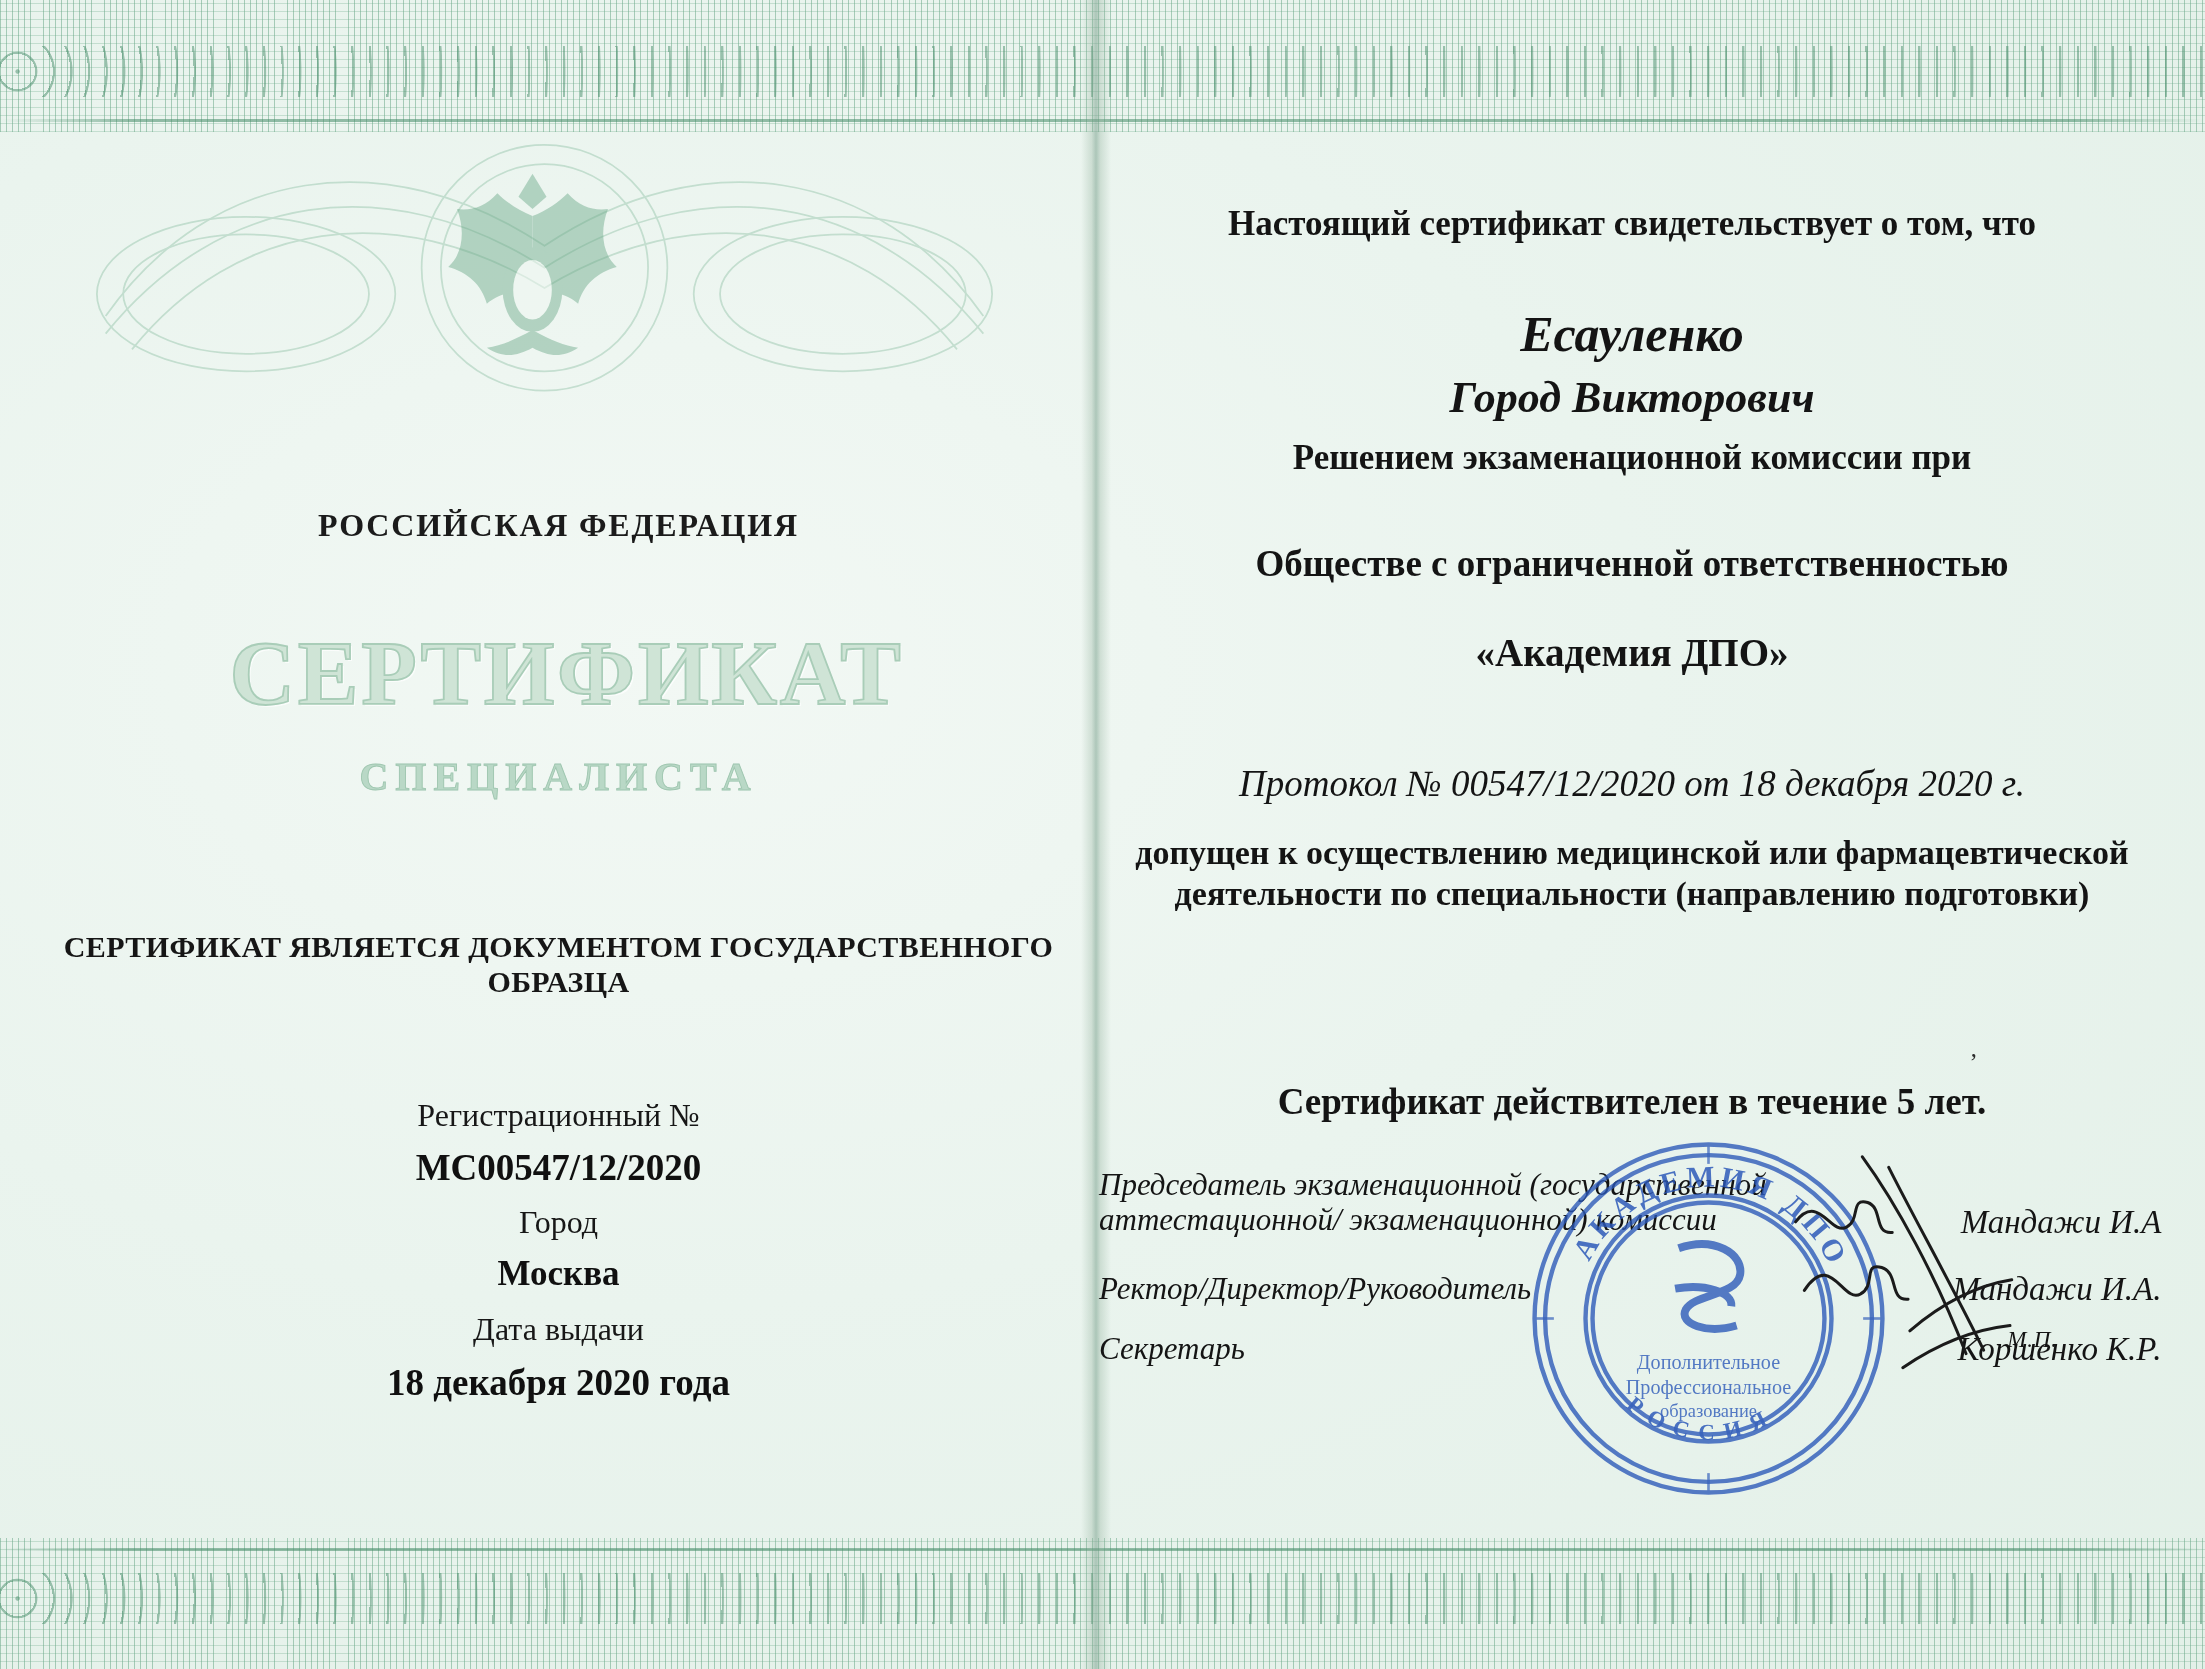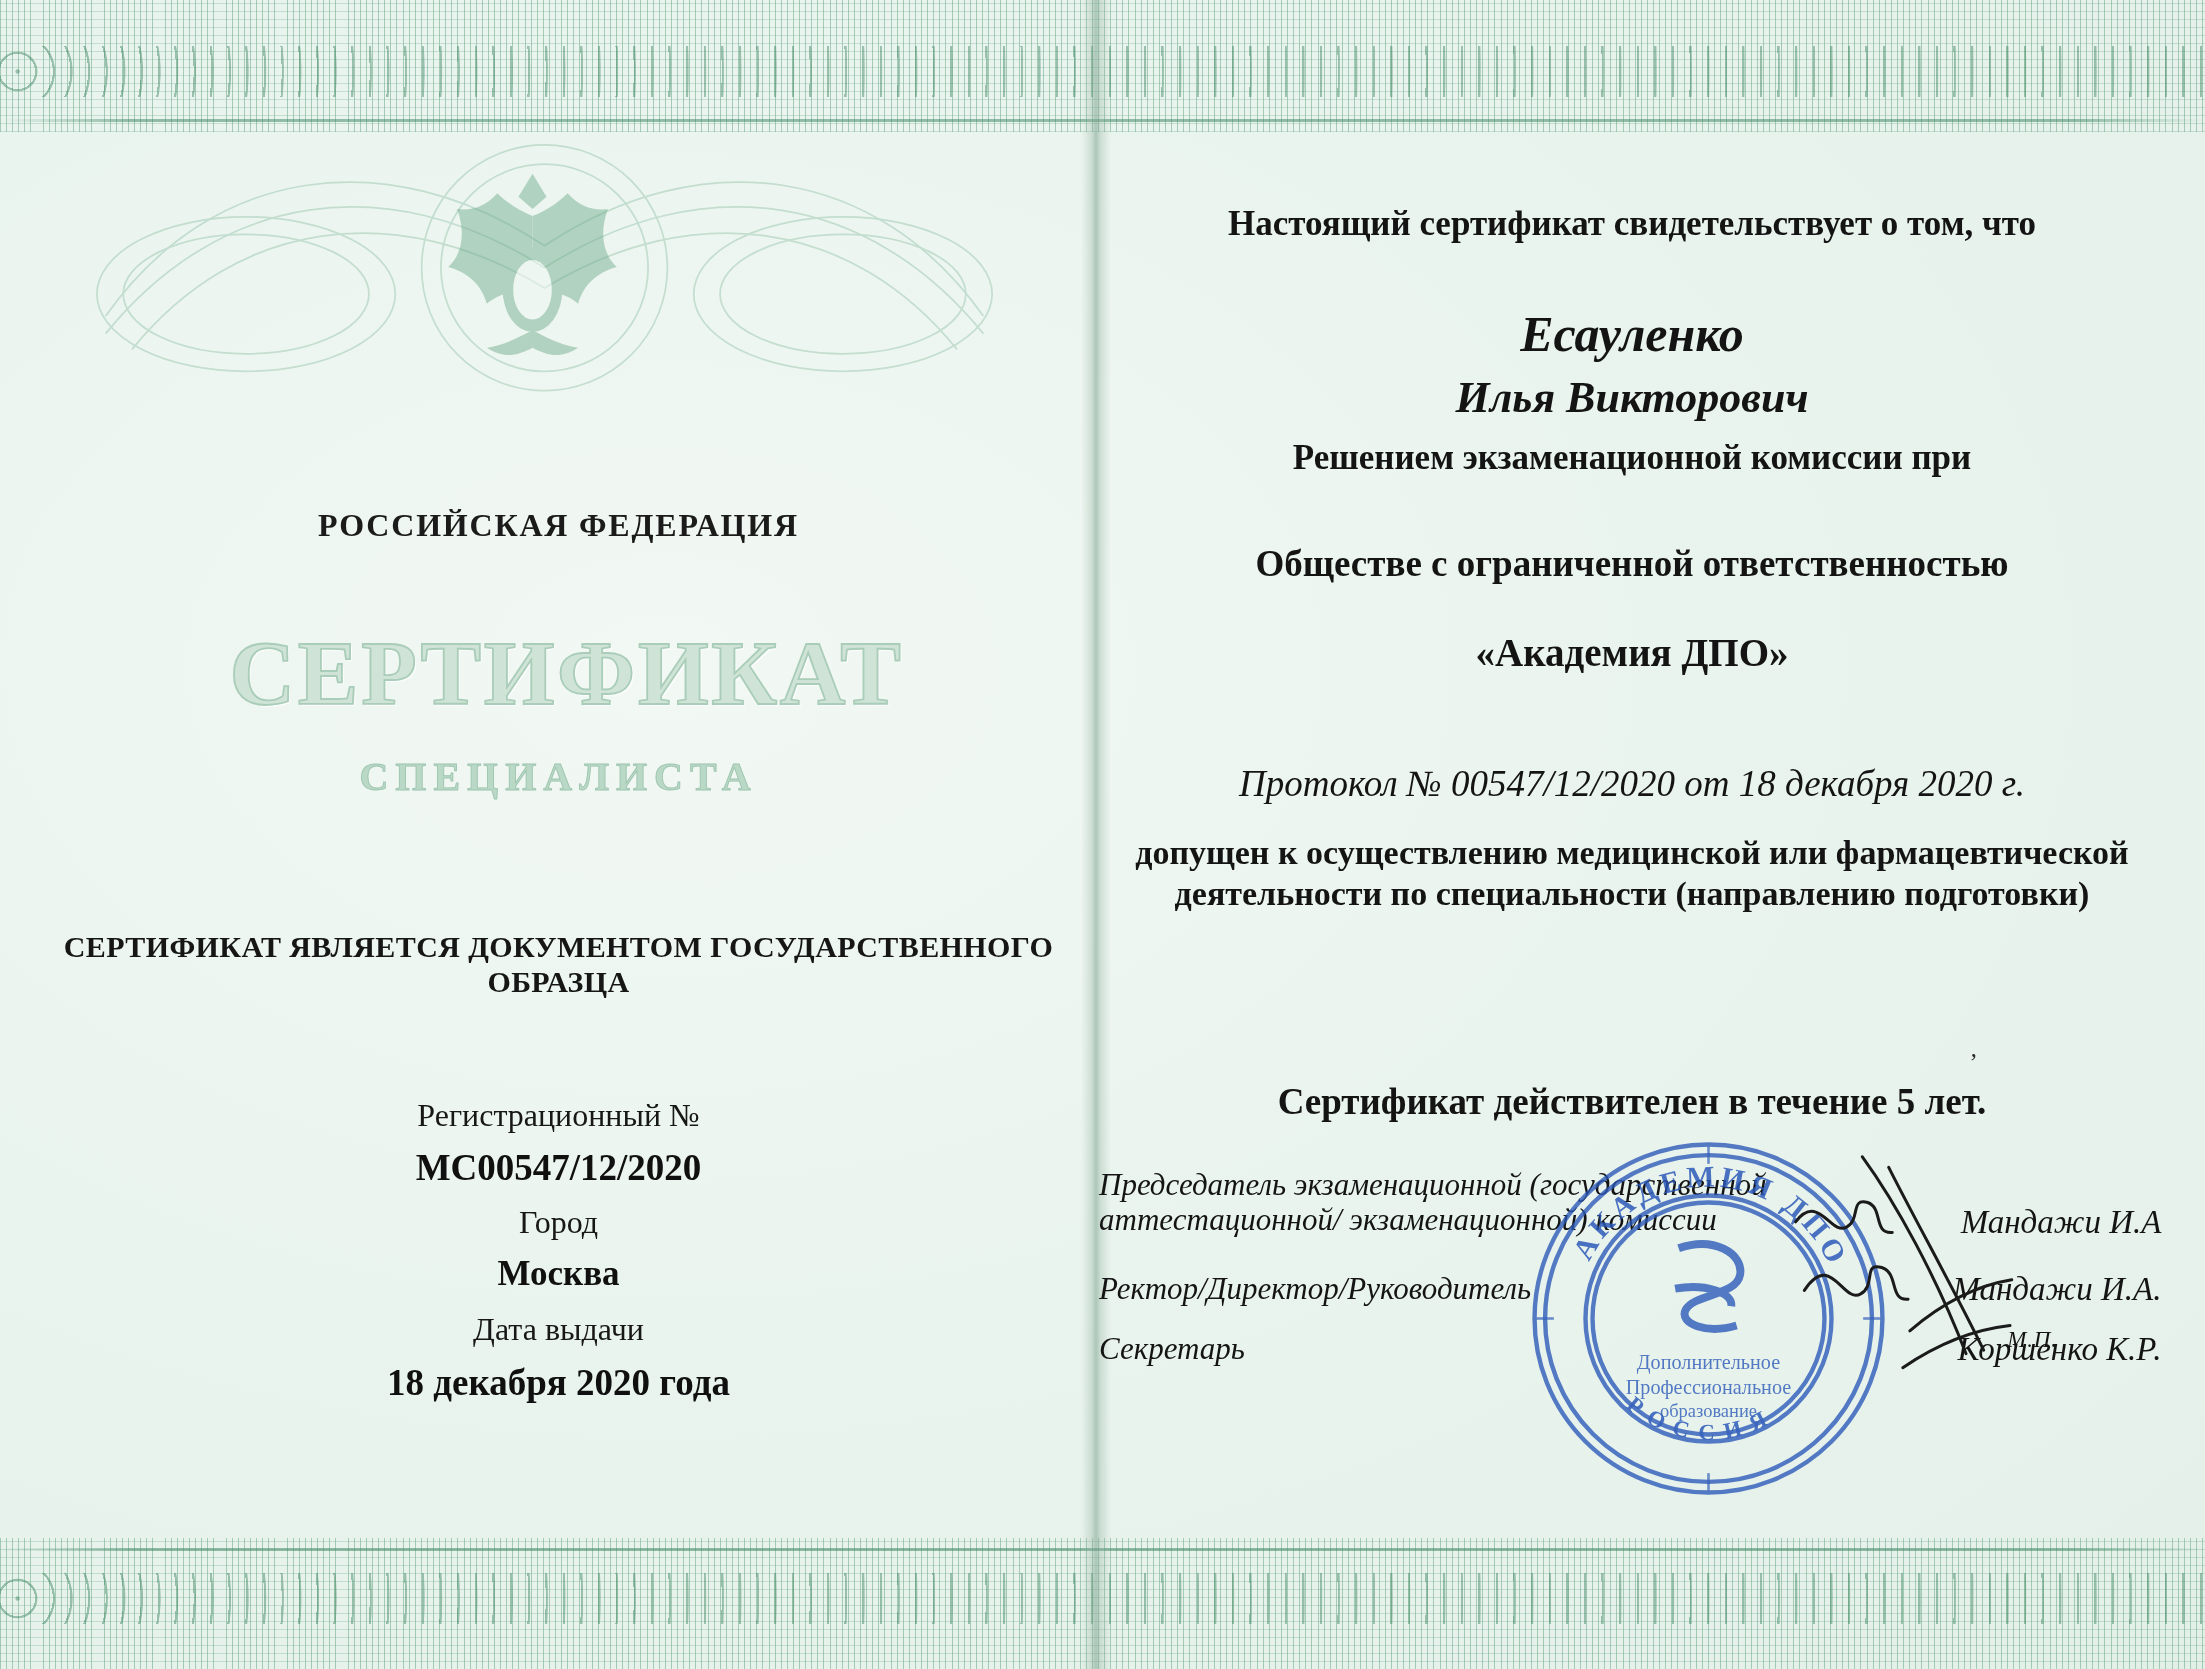--- a/index.html
+++ b/index.html
@@ -421,21 +421,21 @@
     <div class="city-value">Москва</div>
 
     <div class="date-label">Дата выдачи</div>
     <div class="date-value">18 декабря 2020 года</div>
   </div>
 
   <div class="right">
     <div class="intro r-center">Настоящий сертификат свидетельствует о том, что</div>
 
     <div class="fio-last r-center">Есауленко</div>
-    <div class="fio-first r-center">Илья Викторович</div>
+    <div class="fio-first r-center">Город Викторович</div>
 
     <div class="decision r-center">Решением экзаменационной комиссии при</div>
     <div class="org-line r-center">Обществе с ограниченной ответственностью</div>
     <div class="org-name r-center">«Академия ДПО»</div>
 
     <div class="protocol r-center">Протокол № 00547/12/2020 от 18 декабря 2020 г.</div>
     <div class="admitted r-center">допущен к осуществлению медицинской или фармацевтической деятельности по специальности (направлению подготовки)</div>
 
     <div class="valid r-center">Сертификат действителен в течение 5 лет.</div>
 

